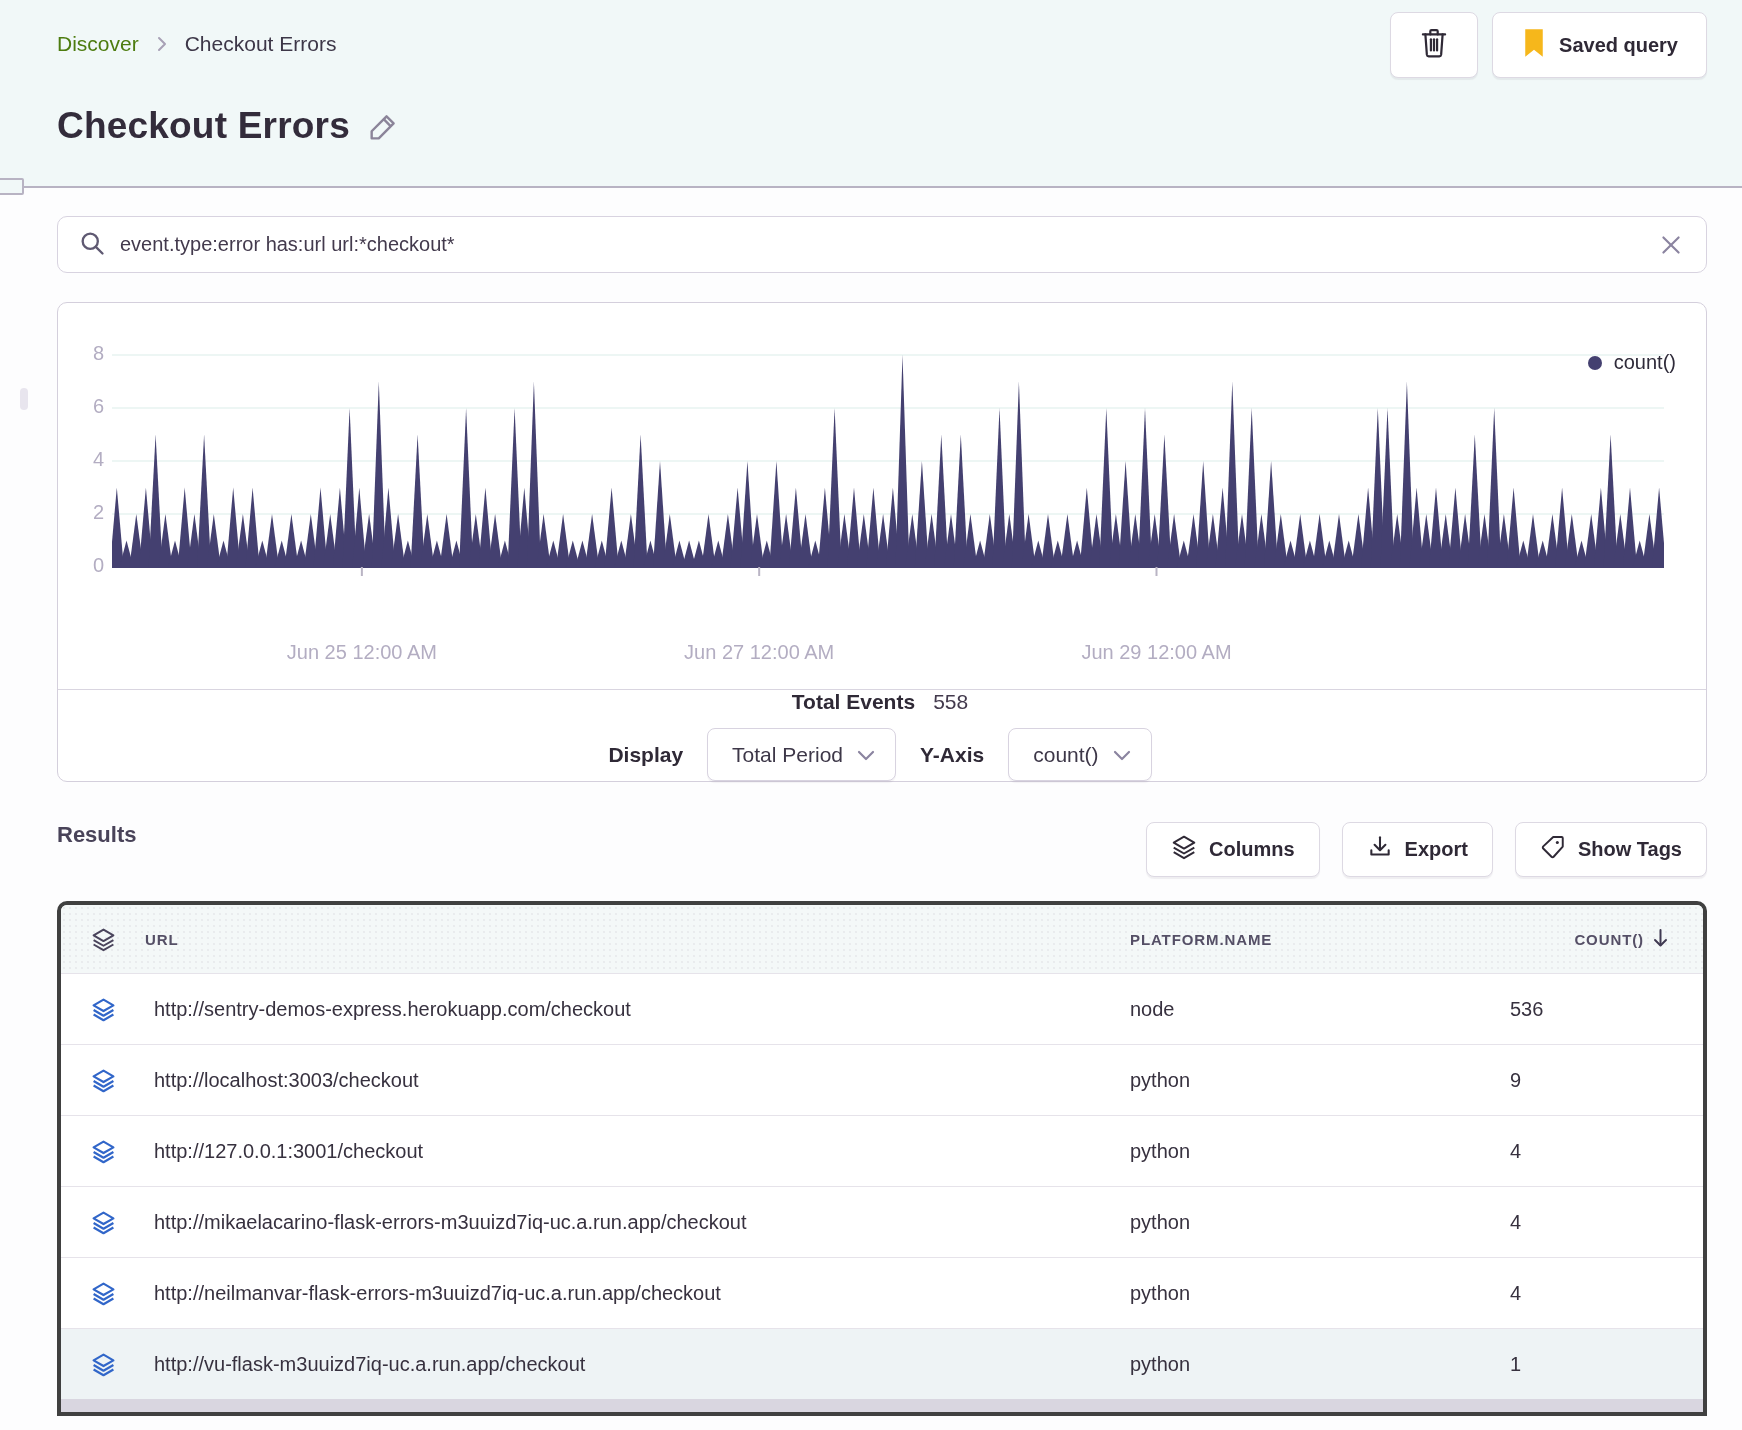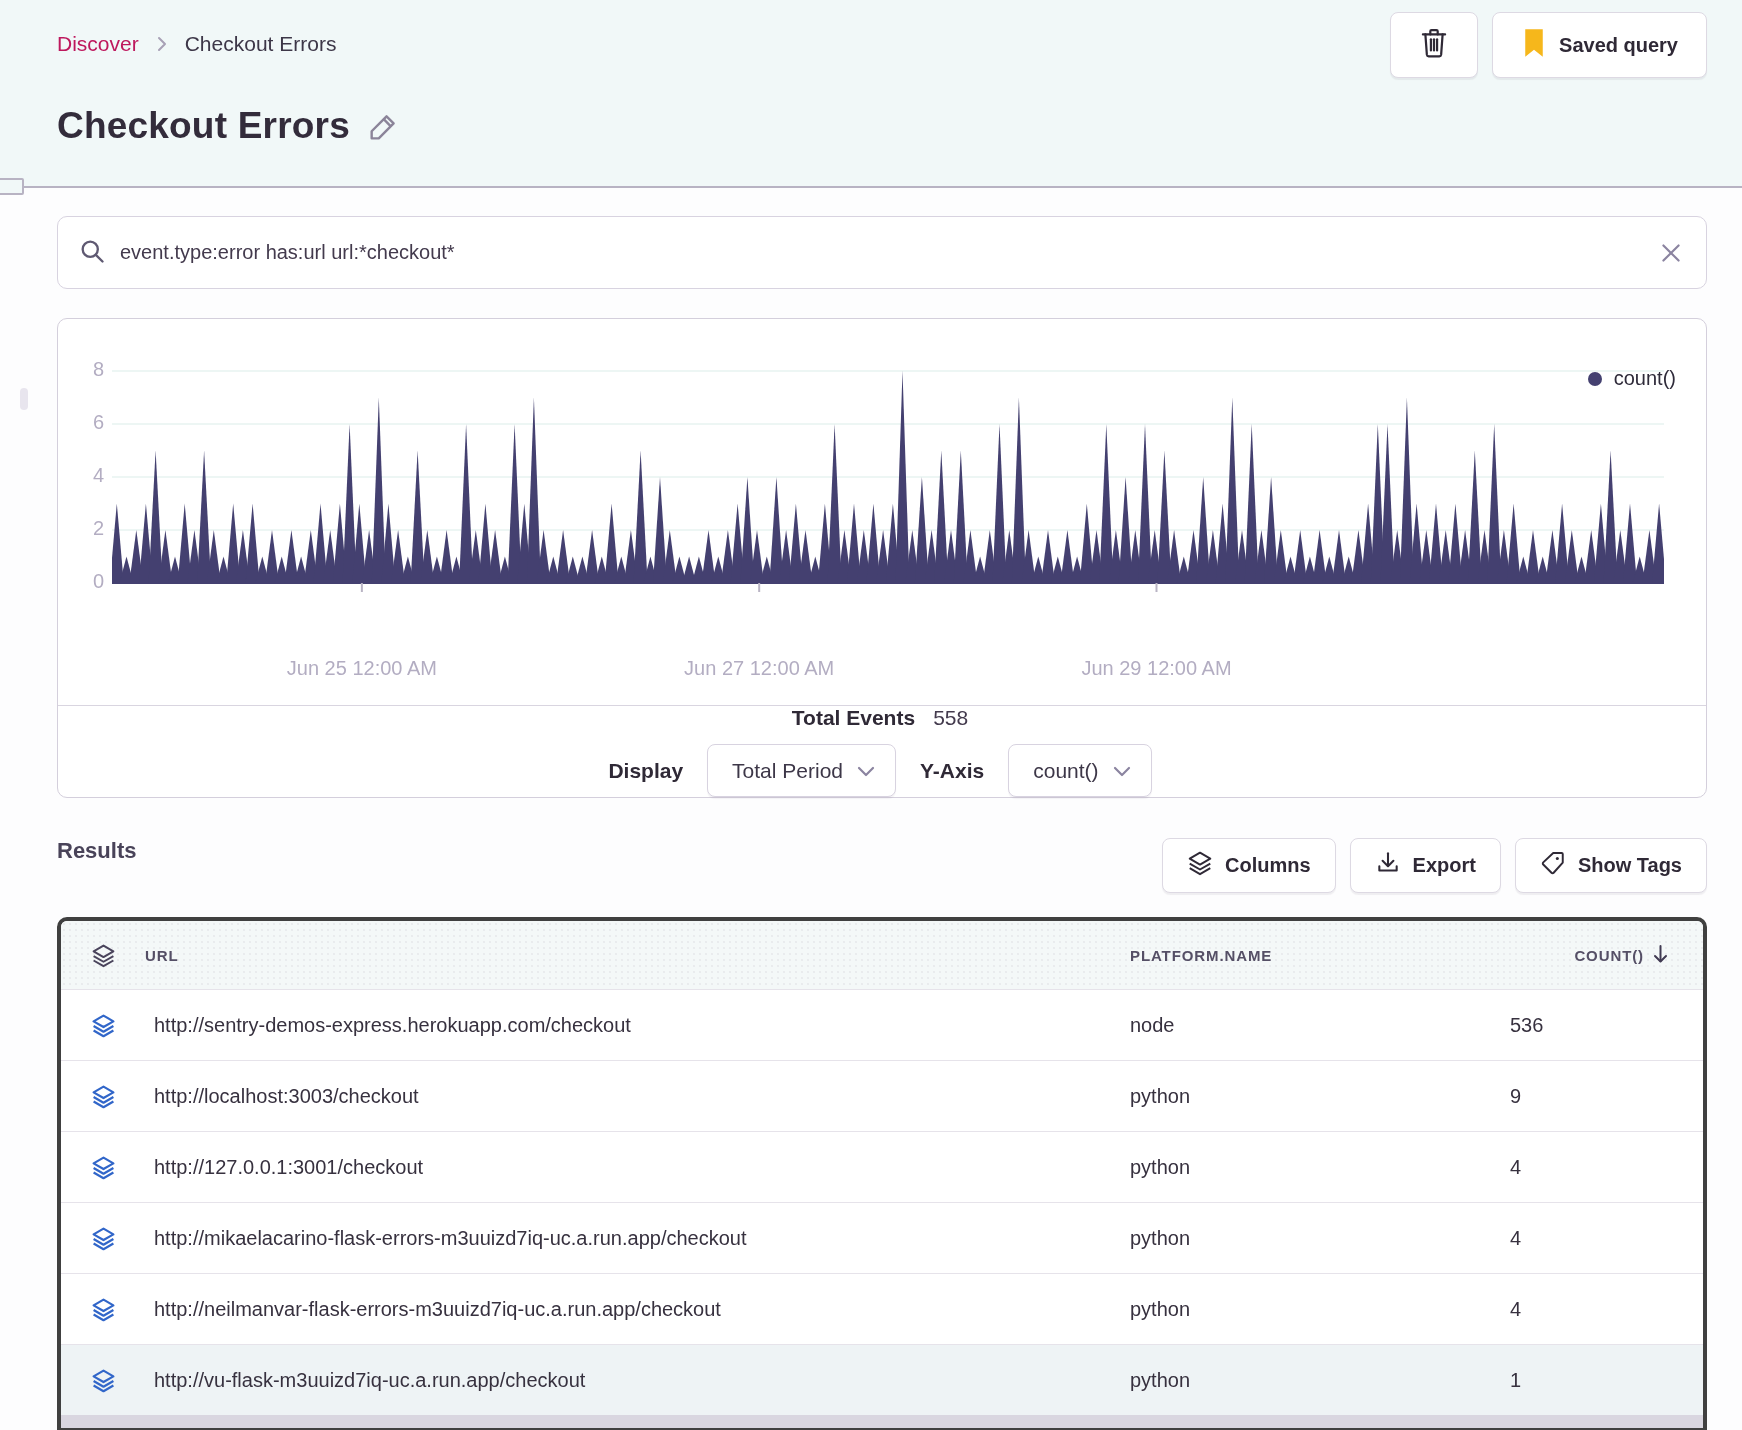--- a/index.html
+++ b/index.html
@@ -4,21 +4,21 @@
 <style>
   * { margin:0; padding:0; box-sizing:border-box; }
   html,body { width:1742px; height:1430px; overflow:hidden; }
   body {
     font-family: "Liberation Sans", "DejaVu Sans", sans-serif;
     background:#fdfdfe; color:#2f2936;
   }
   .top-header { height:186px; background:#f1f8f8; padding:12px 35px 0 57px; position:relative; }
   .header-row1 { display:flex; justify-content:space-between; align-items:flex-start; }
   .breadcrumb { display:flex; align-items:center; gap:14px; margin-top:20px; font-size:21px; }
-  .crumb-parent { color:#be185d; cursor:pointer; }
+  .crumb-parent { color:#4d7c0f; cursor:pointer; }
   .crumb-current { color:#3d3748; }
   .crumb-sep { display:flex; align-items:center; }
   .actions { display:flex; gap:14px; }
   .btn {
     background:#fff; border:1px solid #ddd9e3; border-radius:8px;
     display:flex; align-items:center; justify-content:center; gap:12px;
     font-size:20px; font-weight:bold; color:#2f2936; cursor:pointer;
     box-shadow:0 2px 1px rgba(54,45,70,0.07);
     font-family:inherit;
   }
@@ -33,21 +33,21 @@
     background:#f1f8f8; border:2px solid #b8b3c3; border-radius:2px;
   }
   .collapse-pill {
     position:absolute; left:20px; top:388px; width:8px; height:22px;
     background:#e8e5ee; border-radius:4px;
   }
   .main { padding:28px 35px 0 57px; position:relative; }
 
   
   .search-bar {
-    height:73px; background:#fff; border:1px solid #d8d3e0; border-radius:10px;
+    height:57px; background:#fff; border:1px solid #d8d3e0; border-radius:10px;
     display:flex; align-items:center; padding:0 22px 0 20px; gap:14px;
   }
   .search-input {
     flex:1; border:none; outline:none; font-size:20px; color:#433a4d;
     font-family:inherit; background:transparent;
   }
   .search-clear { cursor:pointer; display:flex; }
 
   
   .chart-panel {
@@ -77,21 +77,21 @@
   .dropdown-btn {
     background:#fff; border:1px solid #d8d3e0; border-radius:8px; height:53px;
     padding:0 20px 0 24px; display:flex; align-items:center; gap:14px;
     font-size:21px; color:#3d3748; cursor:pointer; font-family:inherit;
     box-shadow:0 2px 1px rgba(54,45,70,0.05);
   }
 
   
   .results-header { margin-top:40px; display:flex; justify-content:space-between; align-items:flex-start; }
   .results-title { font-size:22px; font-weight:bold; color:#494359; }
-  .results-actions { display:flex; gap:14px; }
+  .results-actions { display:flex; gap:22px; }
   .small-btn { height:55px; padding:0 24px; font-size:20px; }
 
   .table-panel {
     margin-top:24px; border:4px solid #404040; border-radius:10px 10px 0 0;
     background:#fff; overflow:hidden;
   }
   .thead-row, .trow {
     display:grid; grid-template-columns:84px 985px 380px 1fr; align-items:center;
   }
   .thead-row {

